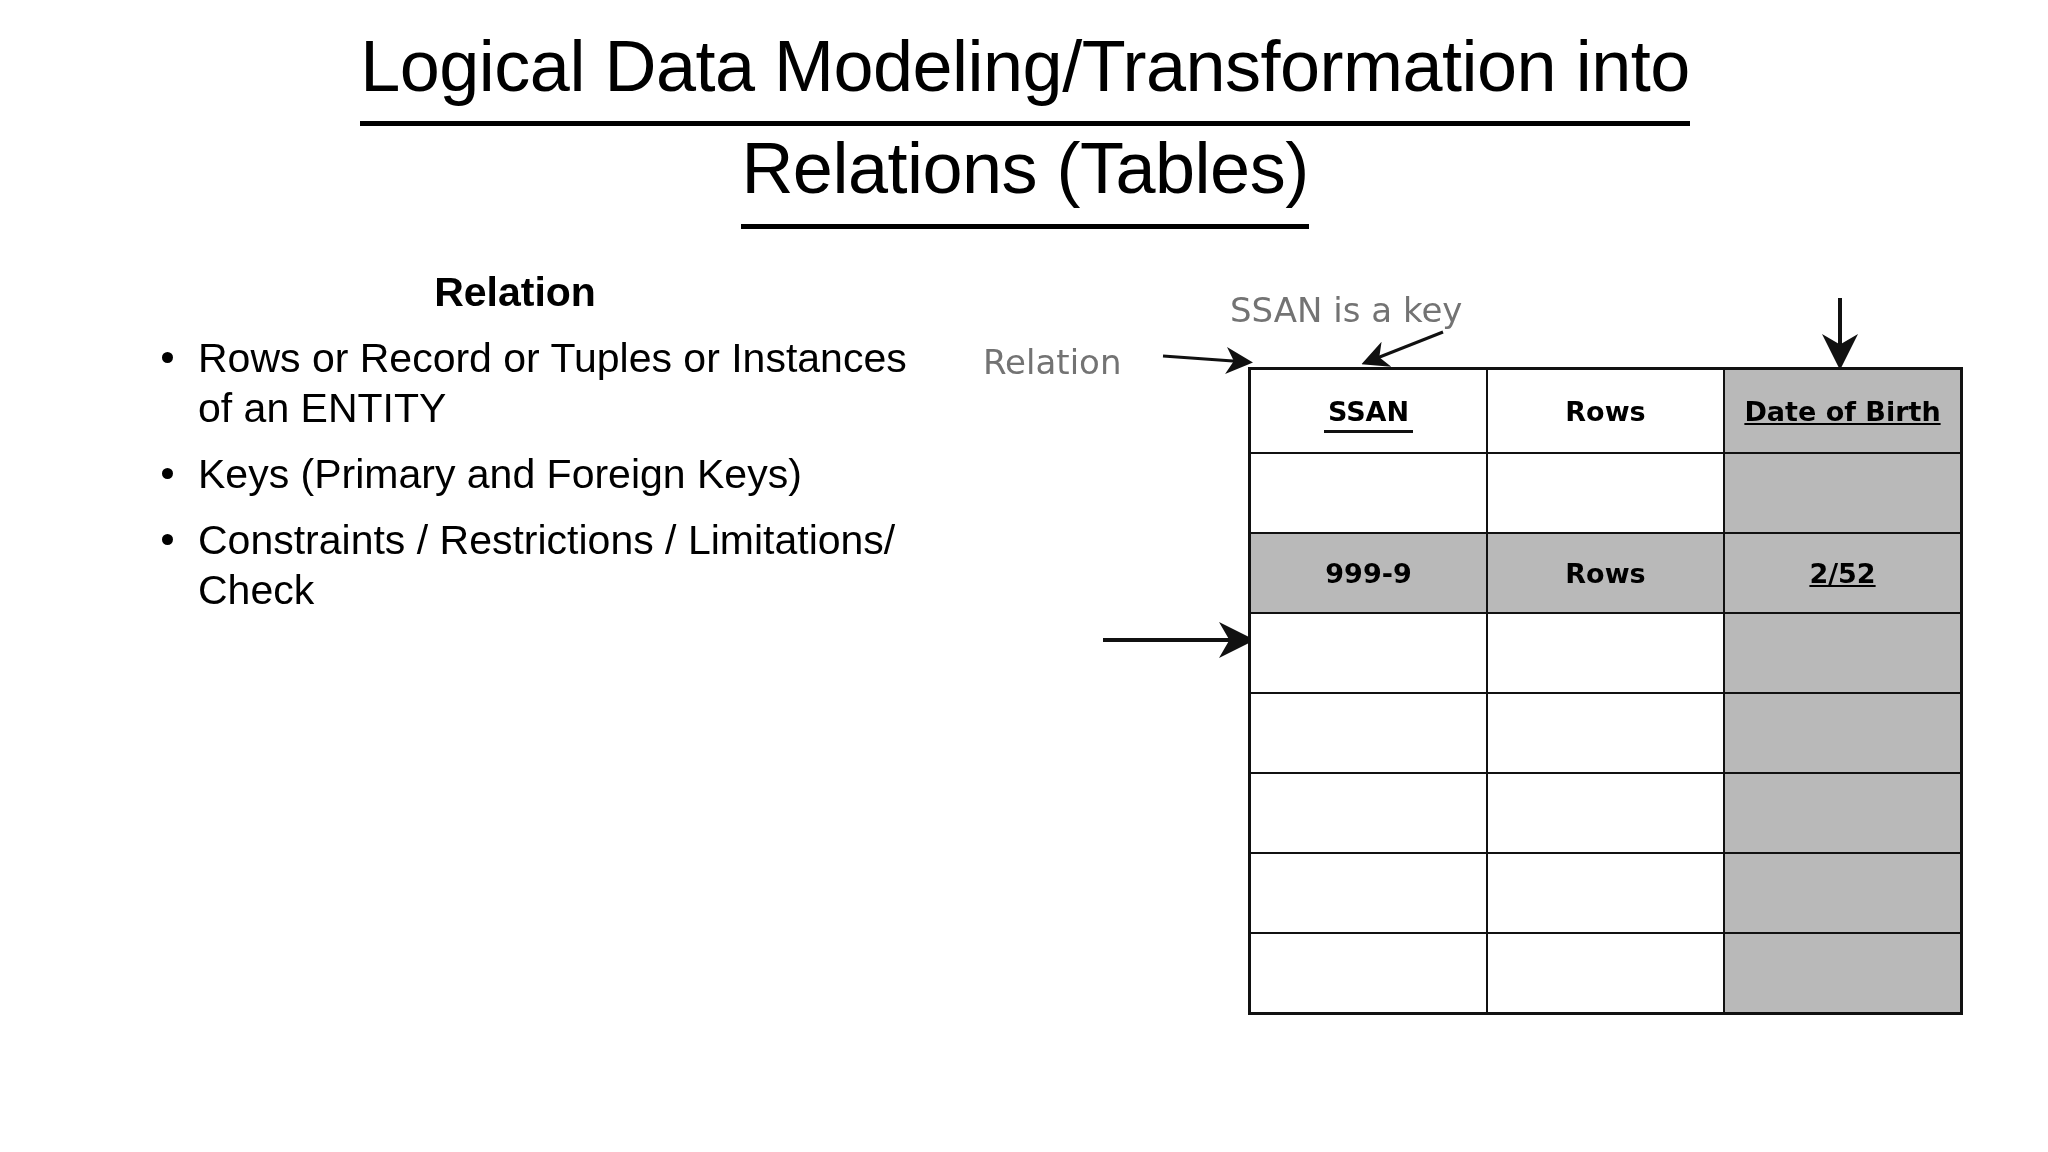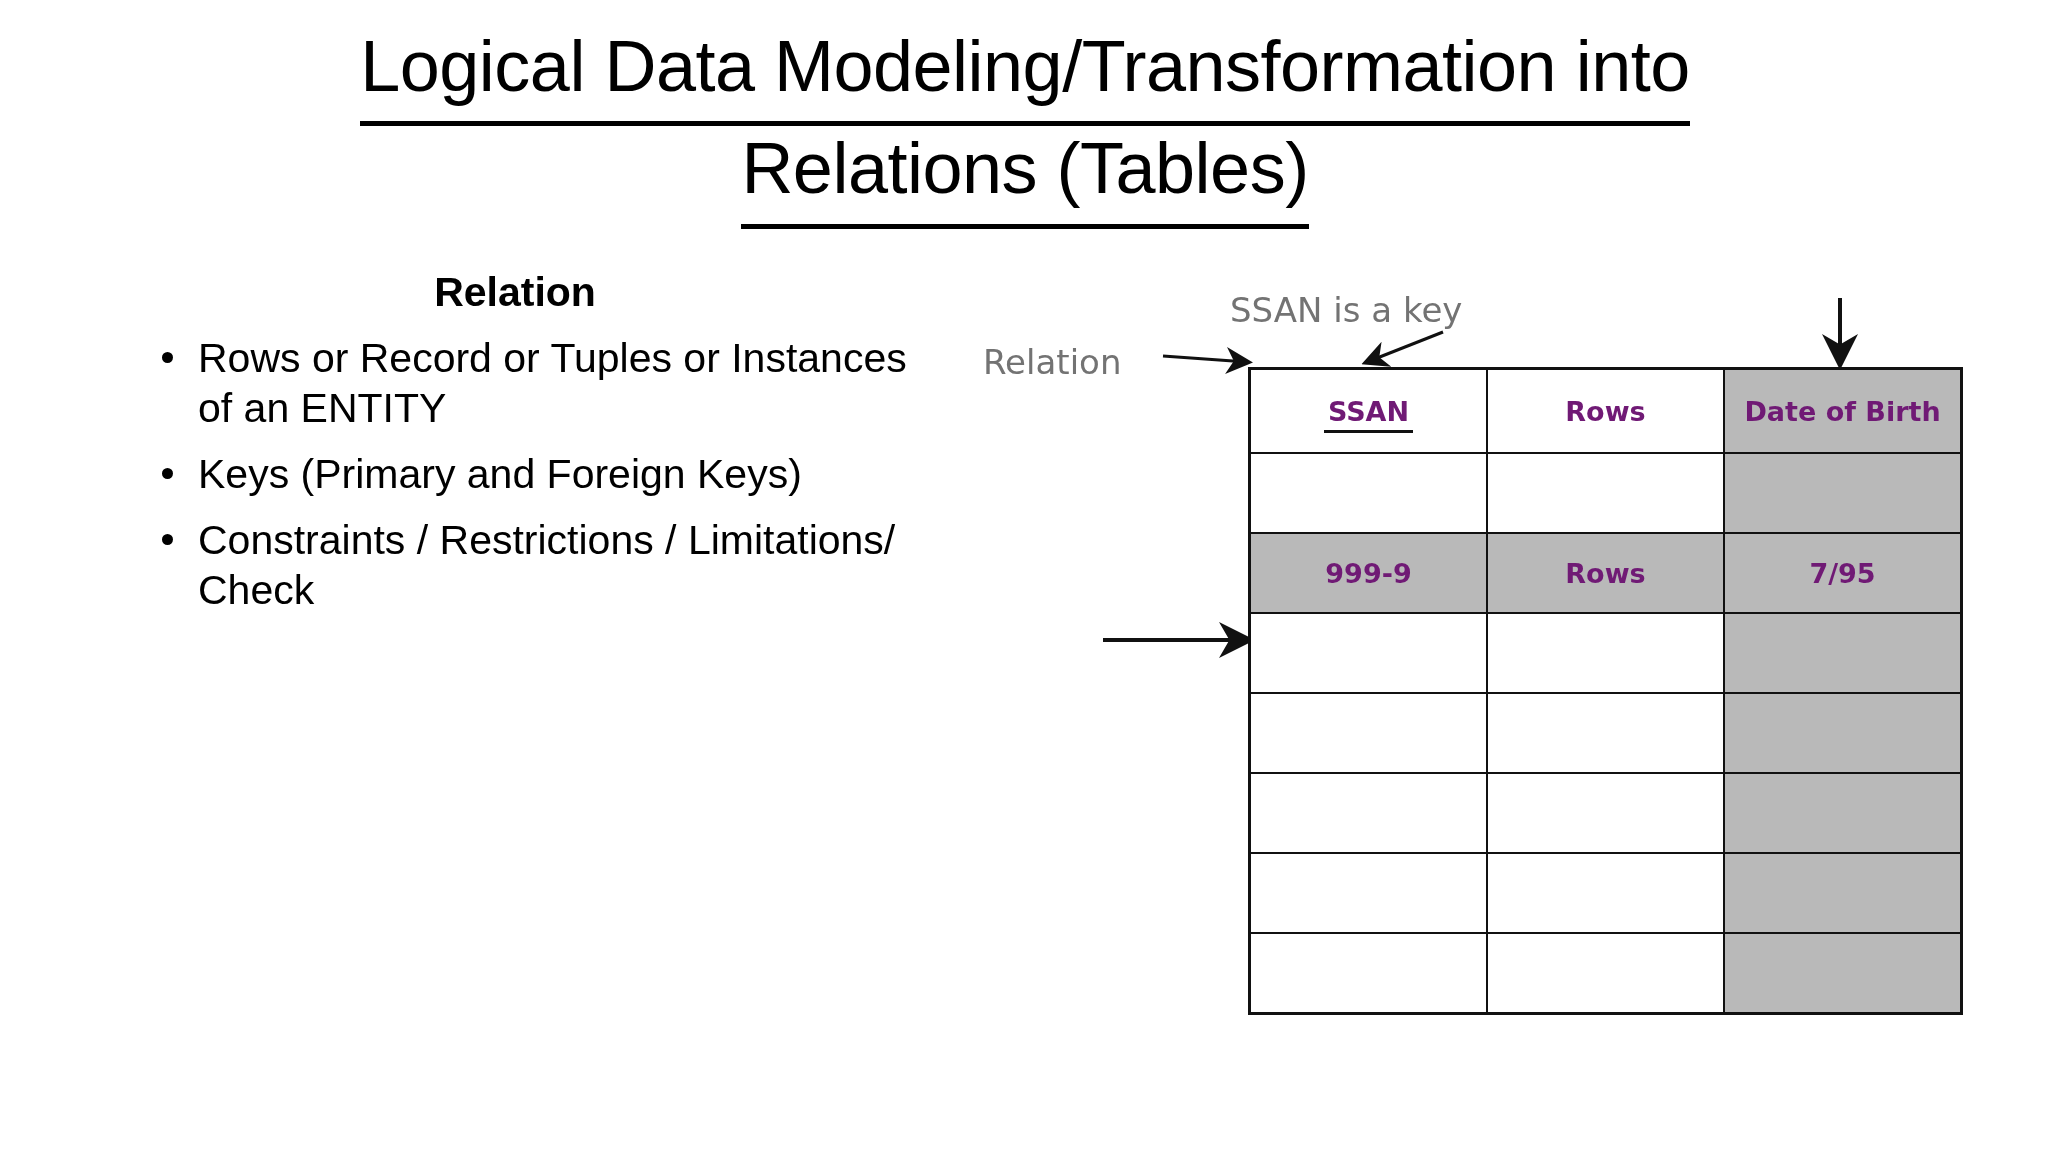--- a/index.html
+++ b/index.html
@@ -125,28 +125,28 @@
     border: 3px solid #111;
   }
   .rel-table td {
     border: 2px solid #111;
     height: 78px;
     text-align: center;
     vertical-align: middle;
     font-family: "DejaVu Sans", sans-serif;
     font-size: 27px;
     font-weight: bold;
-    color: #701a75;
+    color: #000000;
     padding: 0;
   }
   .rel-table td.col-a { width: 235px; }
   .rel-table td.col-b { width: 235px; }
   .rel-table td.col-c { width: 235px; }
   .rel-table tr.head td { height: 82px; }
-  .rel-table td.shaded { background: #b9b9b9; }
+  .rel-table td.shaded { background: #b9b9b9; text-decoration: underline; }
   .rel-table td.rowshade { background: #b9b9b9; }
   .key-underline {
     border-bottom: 3px solid #111;
     padding: 0 4px 3px 4px;
   }
 </style>
 </head>
 <body>
 
 <div class="slide">
@@ -210,21 +210,21 @@
 
         <tr>
           <td class="col-a"></td>
           <td class="col-b"></td>
           <td class="col-c shaded"></td>
         </tr>
 
         <tr>
           <td class="col-a rowshade">999-9</td>
           <td class="col-b rowshade">Rows</td>
-          <td class="col-c shaded">7/95</td>
+          <td class="col-c shaded">2/52</td>
         </tr>
 
         <tr>
           <td class="col-a"></td>
           <td class="col-b"></td>
           <td class="col-c shaded"></td>
         </tr>
 
         <tr>
           <td class="col-a"></td>

